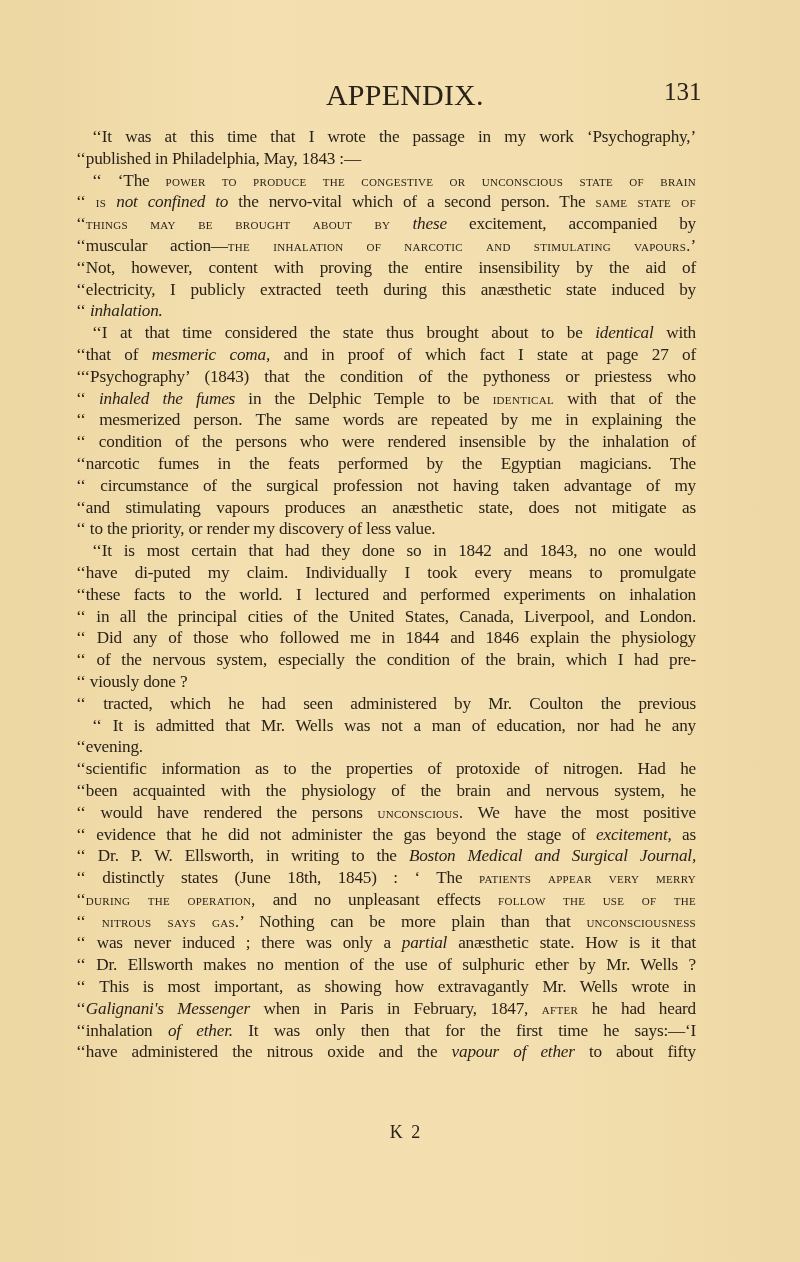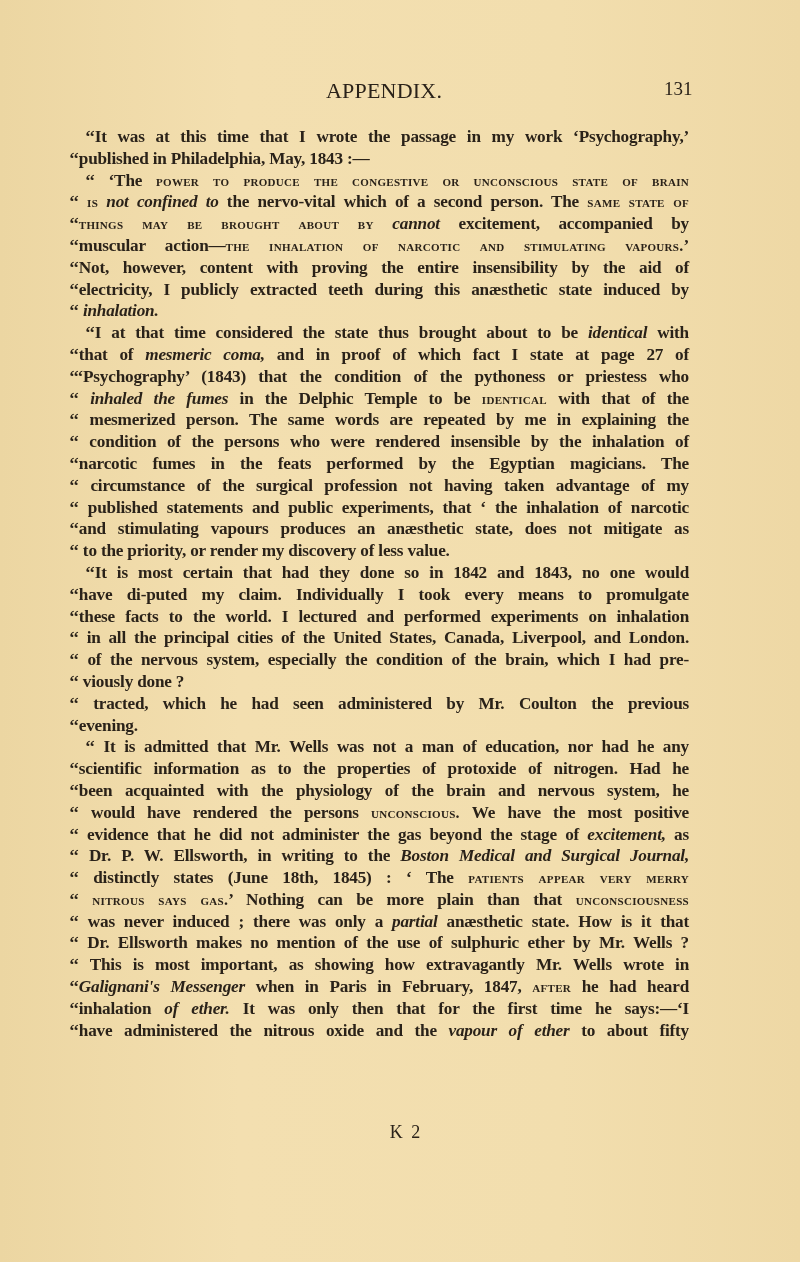--- a/index.html
+++ b/index.html
@@ -10,28 +10,28 @@
     font-family: "Liberation Serif", "DejaVu Serif", serif;
     color: #2a2219;
     position: relative;
   }
   .page { position: absolute; left: 0; top: 0; width: 800px; height: 1262px; }
   .header {
     position: absolute; top: 78px; left: 0; width: 800px; height: 30px;
   }
   .running-title {
     position: absolute; left: 326px; top: 0;
-    font-size: 22px; letter-spacing: 0.2px; color: #2a2219;
+    font-size: 30px; letter-spacing: 0.2px; color: #2a2219;
   }
   .page-number {
     position: absolute; left: 664px; top: 0;
-    font-size: 19px; color: #2a2219;
+    font-size: 25px; color: #2a2219;
   }
   .body-text {
-    position: absolute; left: 69px; top: 126px; width: 620px; font-weight: bold;
+    position: absolute; left: 76px; top: 126px; width: 620px;
   }
   .line {
     height: 21.8px; line-height: 21.8px; font-size: 17.2px;
     white-space: nowrap; text-align: justify; text-align-last: justify;
     letter-spacing: -0.2px;
   }
   .line.last { text-align-last: left; }
   .line.indent { padding-left: 16px; }
   .sc { font-variant: small-caps; font-size: 16px; letter-spacing: 0.3px; }
   .it { font-style: italic; }
@@ -47,51 +47,52 @@
   <div class="header">
     <span class="running-title">APPENDIX.</span>
     <span class="page-number">131</span>
   </div>
 
   <div class="body-text" id="body-text">
       <div class="line indent"><span>‘‘It was at this time that I wrote the passage in my work ‘Psychography,’</span></div>
       <div class="line last"><span>‘‘published in Philadelphia, May, 1843 :—</span></div>
       <div class="line indent"><span>‘‘ ‘The </span><span class="sc">power to produce the congestive or unconscious state of brain</span></div>
       <div class="line"><span>‘‘ </span><span class="sc">is</span><span> </span><span class="it">not confined to</span><span> the nervo-vital which of a second person.  The </span><span class="sc">same state of</span></div>
-      <div class="line"><span>‘‘</span><span class="sc">things may be brought about by</span><span> </span><span class="it">cannot</span><span> excitement, accompanied by</span></div>
+      <div class="line"><span>‘‘</span><span class="sc">things may be brought about by</span><span> </span><span class="it">these</span><span> excitement, accompanied by</span></div>
       <div class="line"><span>‘‘muscular action—</span><span class="sc">the inhalation of narcotic and stimulating vapours.</span><span>’</span></div>
       <div class="line"><span>‘‘Not, however, content with proving the entire insensibility by the aid of</span></div>
       <div class="line"><span>‘‘electricity, I publicly extracted teeth during this anæsthetic state induced by</span></div>
       <div class="line last"><span>‘‘ </span><span class="it">inhalation.</span></div>
       <div class="line indent"><span>‘‘I at that time considered the state thus brought about to be </span><span class="it">identical</span><span> with</span></div>
       <div class="line"><span>‘‘that of </span><span class="it">mesmeric coma,</span><span> and in proof of which fact I state at page 27 of</span></div>
       <div class="line"><span>‘‘‘Psychography’ (1843) that the condition of the pythoness or priestess who</span></div>
       <div class="line"><span>‘‘ </span><span class="it">inhaled the fumes</span><span> in the Delphic Temple to be </span><span class="sc">identical</span><span> with that of the</span></div>
       <div class="line"><span>‘‘ mesmerized person.  The same words are repeated by me in explaining the</span></div>
       <div class="line"><span>‘‘ condition of the persons who were rendered insensible by the inhalation of</span></div>
       <div class="line"><span>‘‘narcotic fumes in the feats performed by the Egyptian magicians.  The</span></div>
       <div class="line"><span>‘‘ circumstance of the surgical profession not having taken advantage of my</span></div>
-      <div class="line"><span>‘‘ published statements and public experiments, that ‘ the inhalation of narcotic</span></div>
       <div class="line"><span>‘‘and stimulating vapours produces an anæsthetic state, does not mitigate as</span></div>
       <div class="line last"><span>‘‘ to the priority, or render my discovery of less value.</span></div>
       <div class="line indent"><span>‘‘It is most certain that had they done so in 1842 and 1843, no one would</span></div>
       <div class="line"><span>‘‘have di-puted my claim.  Individually I took every means to promulgate</span></div>
       <div class="line"><span>‘‘these facts to the world.  I lectured and performed experiments on inhalation</span></div>
       <div class="line"><span>‘‘ in all the principal cities of the United States, Canada, Liverpool, and London.</span></div>
+      <div class="line"><span>‘‘ Did any of those who followed me in 1844 and 1846 explain the physiology</span></div>
       <div class="line"><span>‘‘ of the nervous system, especially the condition of the brain, which I had pre-</span></div>
       <div class="line last"><span>‘‘ viously done ?</span></div>
       <div class="line"><span>‘‘ tracted, which he had seen administered by Mr. Coulton the previous</span></div>
+      <div class="line indent"><span>‘‘ It is admitted that Mr. Wells was not a man of education, nor had he any</span></div>
       <div class="line last"><span>‘‘evening.</span></div>
-      <div class="line indent"><span>‘‘ It is admitted that Mr. Wells was not a man of education, nor had he any</span></div>
       <div class="line"><span>‘‘scientific information as to the properties of protoxide of nitrogen.  Had he</span></div>
       <div class="line"><span>‘‘been acquainted with the physiology of the brain and nervous system, he</span></div>
       <div class="line"><span>‘‘ would have rendered the persons </span><span class="sc">unconscious.</span><span>  We have the most positive</span></div>
       <div class="line"><span>‘‘ evidence that he did not administer the gas beyond the stage of </span><span class="it">excitement,</span><span> as</span></div>
       <div class="line"><span>‘‘ Dr. P. W. Ellsworth, in writing to the </span><span class="it">Boston Medical and Surgical Journal,</span></div>
       <div class="line"><span>‘‘ distinctly states (June 18th, 1845) :  ‘ The </span><span class="sc">patients appear very merry</span></div>
+      <div class="line"><span>‘‘</span><span class="sc">during the operation,</span><span> and no unpleasant effects </span><span class="sc">follow the use of the</span></div>
       <div class="line"><span>‘‘ </span><span class="sc">nitrous says gas.</span><span>’ Nothing can be more plain than that </span><span class="sc">unconsciousness</span></div>
       <div class="line"><span>‘‘ was never induced ; there was only a </span><span class="it">partial</span><span> anæsthetic state.  How is it that</span></div>
       <div class="line"><span>‘‘ Dr. Ellsworth makes no mention of the use of sulphuric ether by Mr. Wells ?</span></div>
       <div class="line"><span>‘‘ This is most important, as showing how extravagantly Mr. Wells wrote in</span></div>
       <div class="line"><span>‘‘</span><span class="it">Galignani's Messenger</span><span> when in Paris in February, 1847, </span><span class="sc">after</span><span> he had heard</span></div>
       <div class="line"><span>‘‘inhalation </span><span class="it">of ether.</span><span>  It was only then that for the first time he says:—‘I</span></div>
       <div class="line"><span>‘‘have administered the nitrous oxide and the </span><span class="it">vapour of ether</span><span> to about fifty</span></div>
     </div>
 
   <div class="signature">K 2</div>

